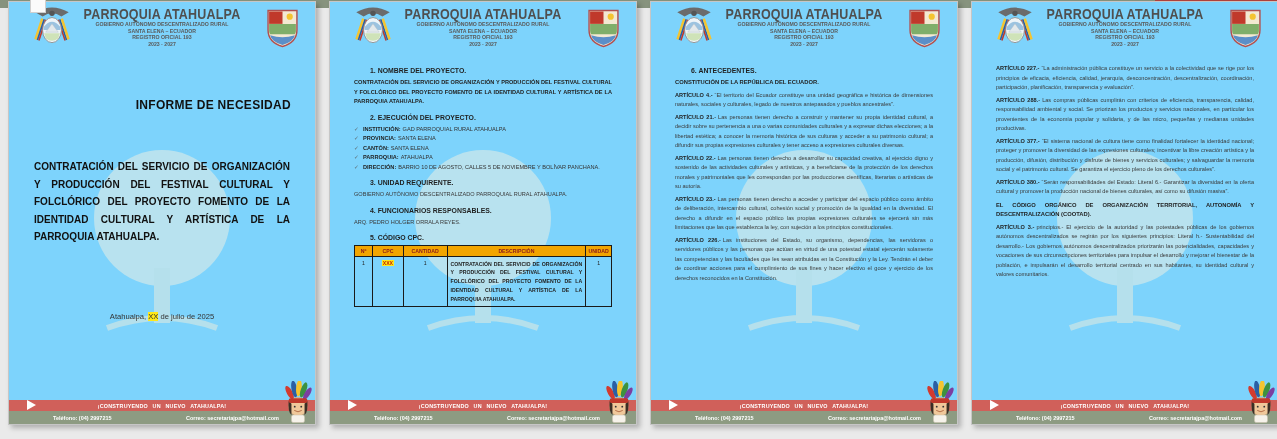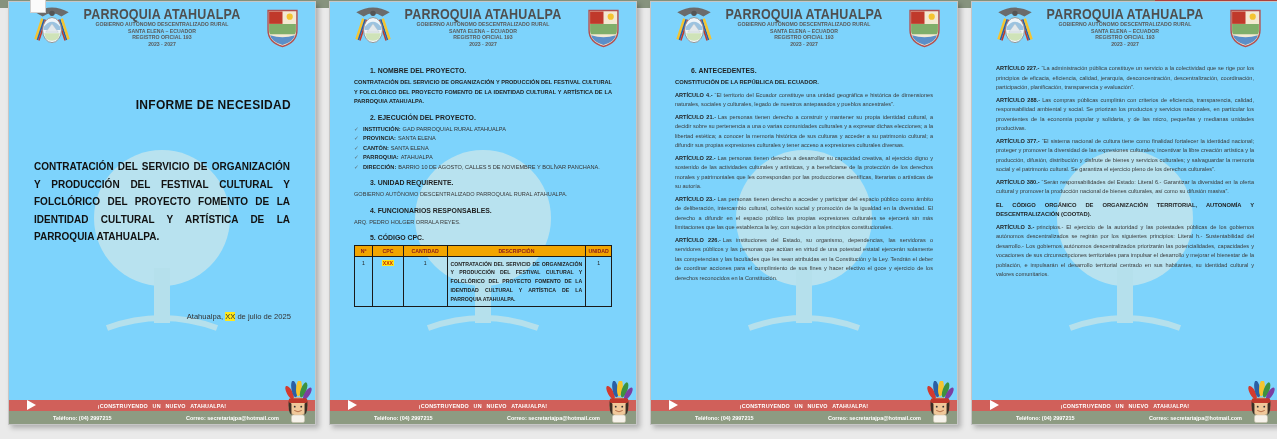--- a/index.html
+++ b/index.html
@@ -30,21 +30,21 @@
   .page-body { position:relative; z-index:1; padding:6px 24px 0 24px; font-size:5.6px; color:#333; }
   .sec { font-size:6.9px; font-weight:bold; color:#1f1f1f; margin:7px 0 4px 16px; }
   .para { text-align:justify; line-height:9.5px; margin-bottom:3px; color:#3a3a3a; }
   .para-bold { font-weight:bold; color:#222; }
   .art-lead { font-weight:bold; color:#1f1f1f; margin-right:2px; }
   .subhead { font-weight:bold; font-size:5.8px; color:#1f1f1f; line-height:9.5px; margin:4px 0 3px 0; text-align:justify; }
 
   
   .p1-title { margin-top:38px; text-align:right; font-size:12px; font-weight:bold; color:#111; letter-spacing:0.3px; }
   .p1-para { margin:46px 1px 0 1px; font-size:10px; font-weight:bold; color:#111; line-height:17.5px; text-align:justify; }
-  .p1-date { margin-top:66px; text-align:right; font-size:7.6px; color:#333; }
+  .p1-date { margin-top:66px; text-align:center; font-size:7.6px; color:#333; }
   .hl { background:#ffe81a; }
 
   
   .chk-item { display:flex; line-height:9.5px; }
   .chk { width:9px; color:#555; flex:none; }
   .chk-lbl { font-weight:bold; color:#1f1f1f; margin-right:2px; }
 
   
   table { width:100%; border-collapse:collapse; margin-top:4px; }
   th, td { border:0.8px solid #1a1a1a; }

